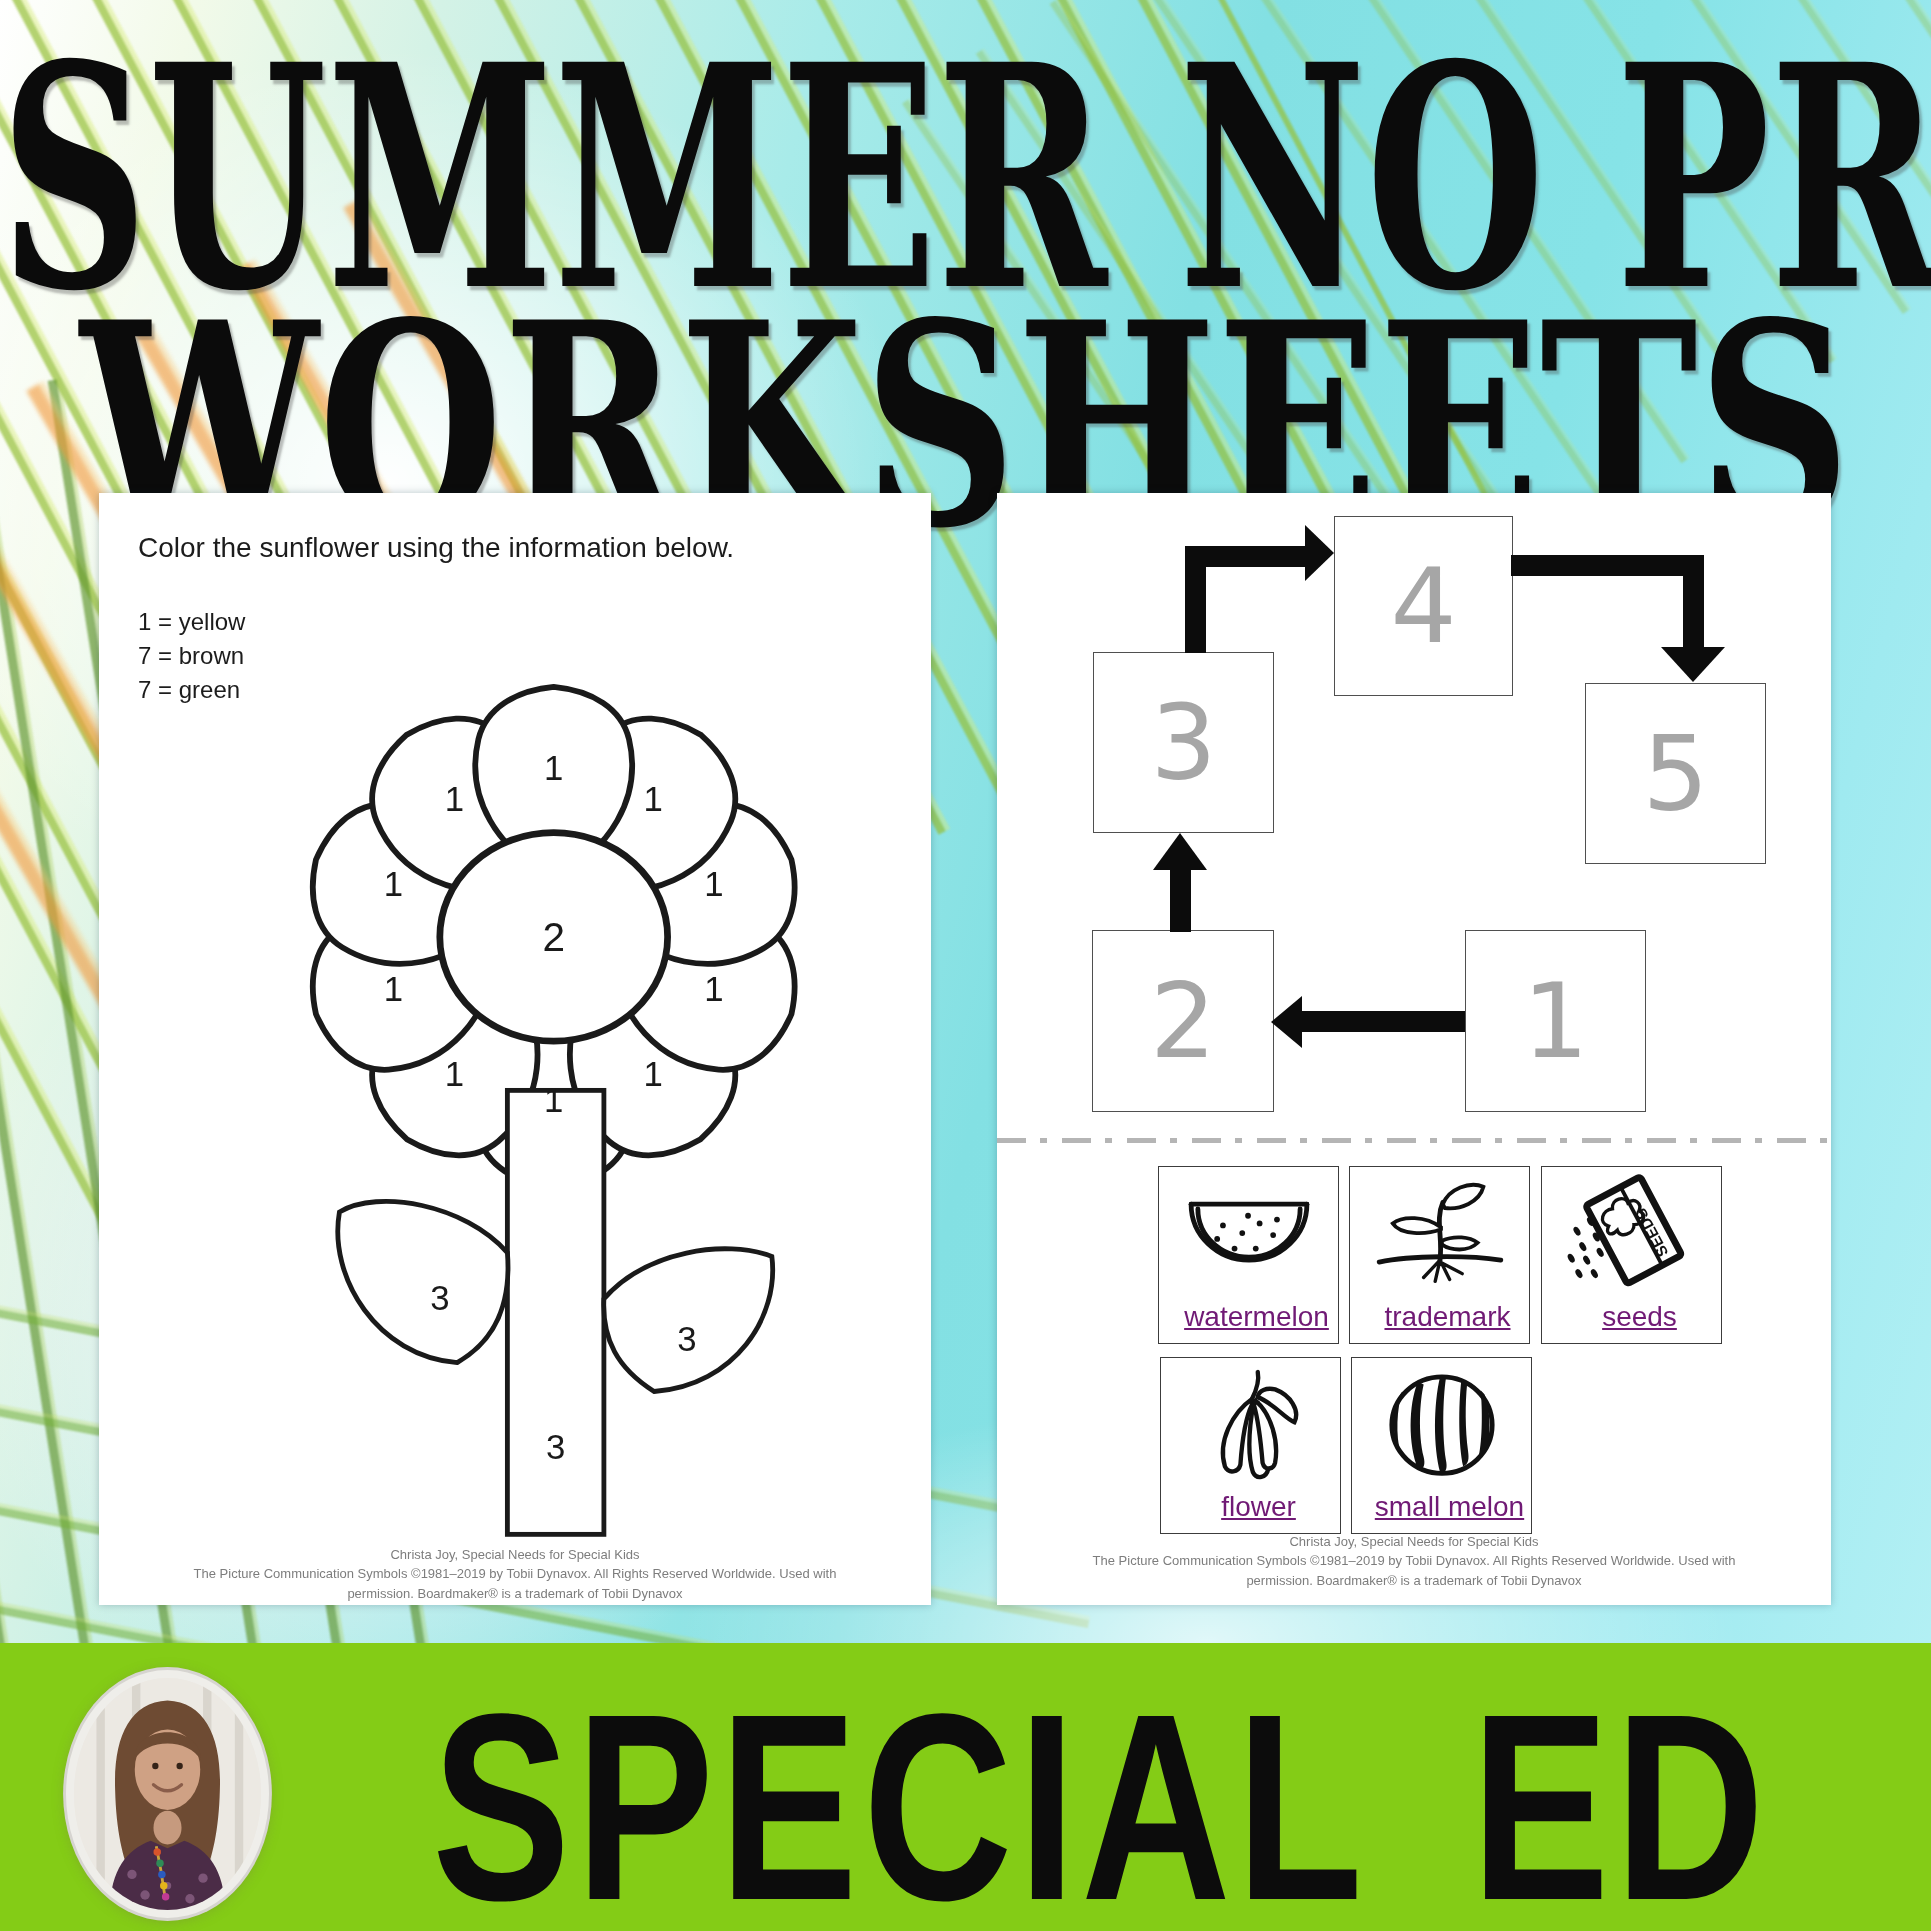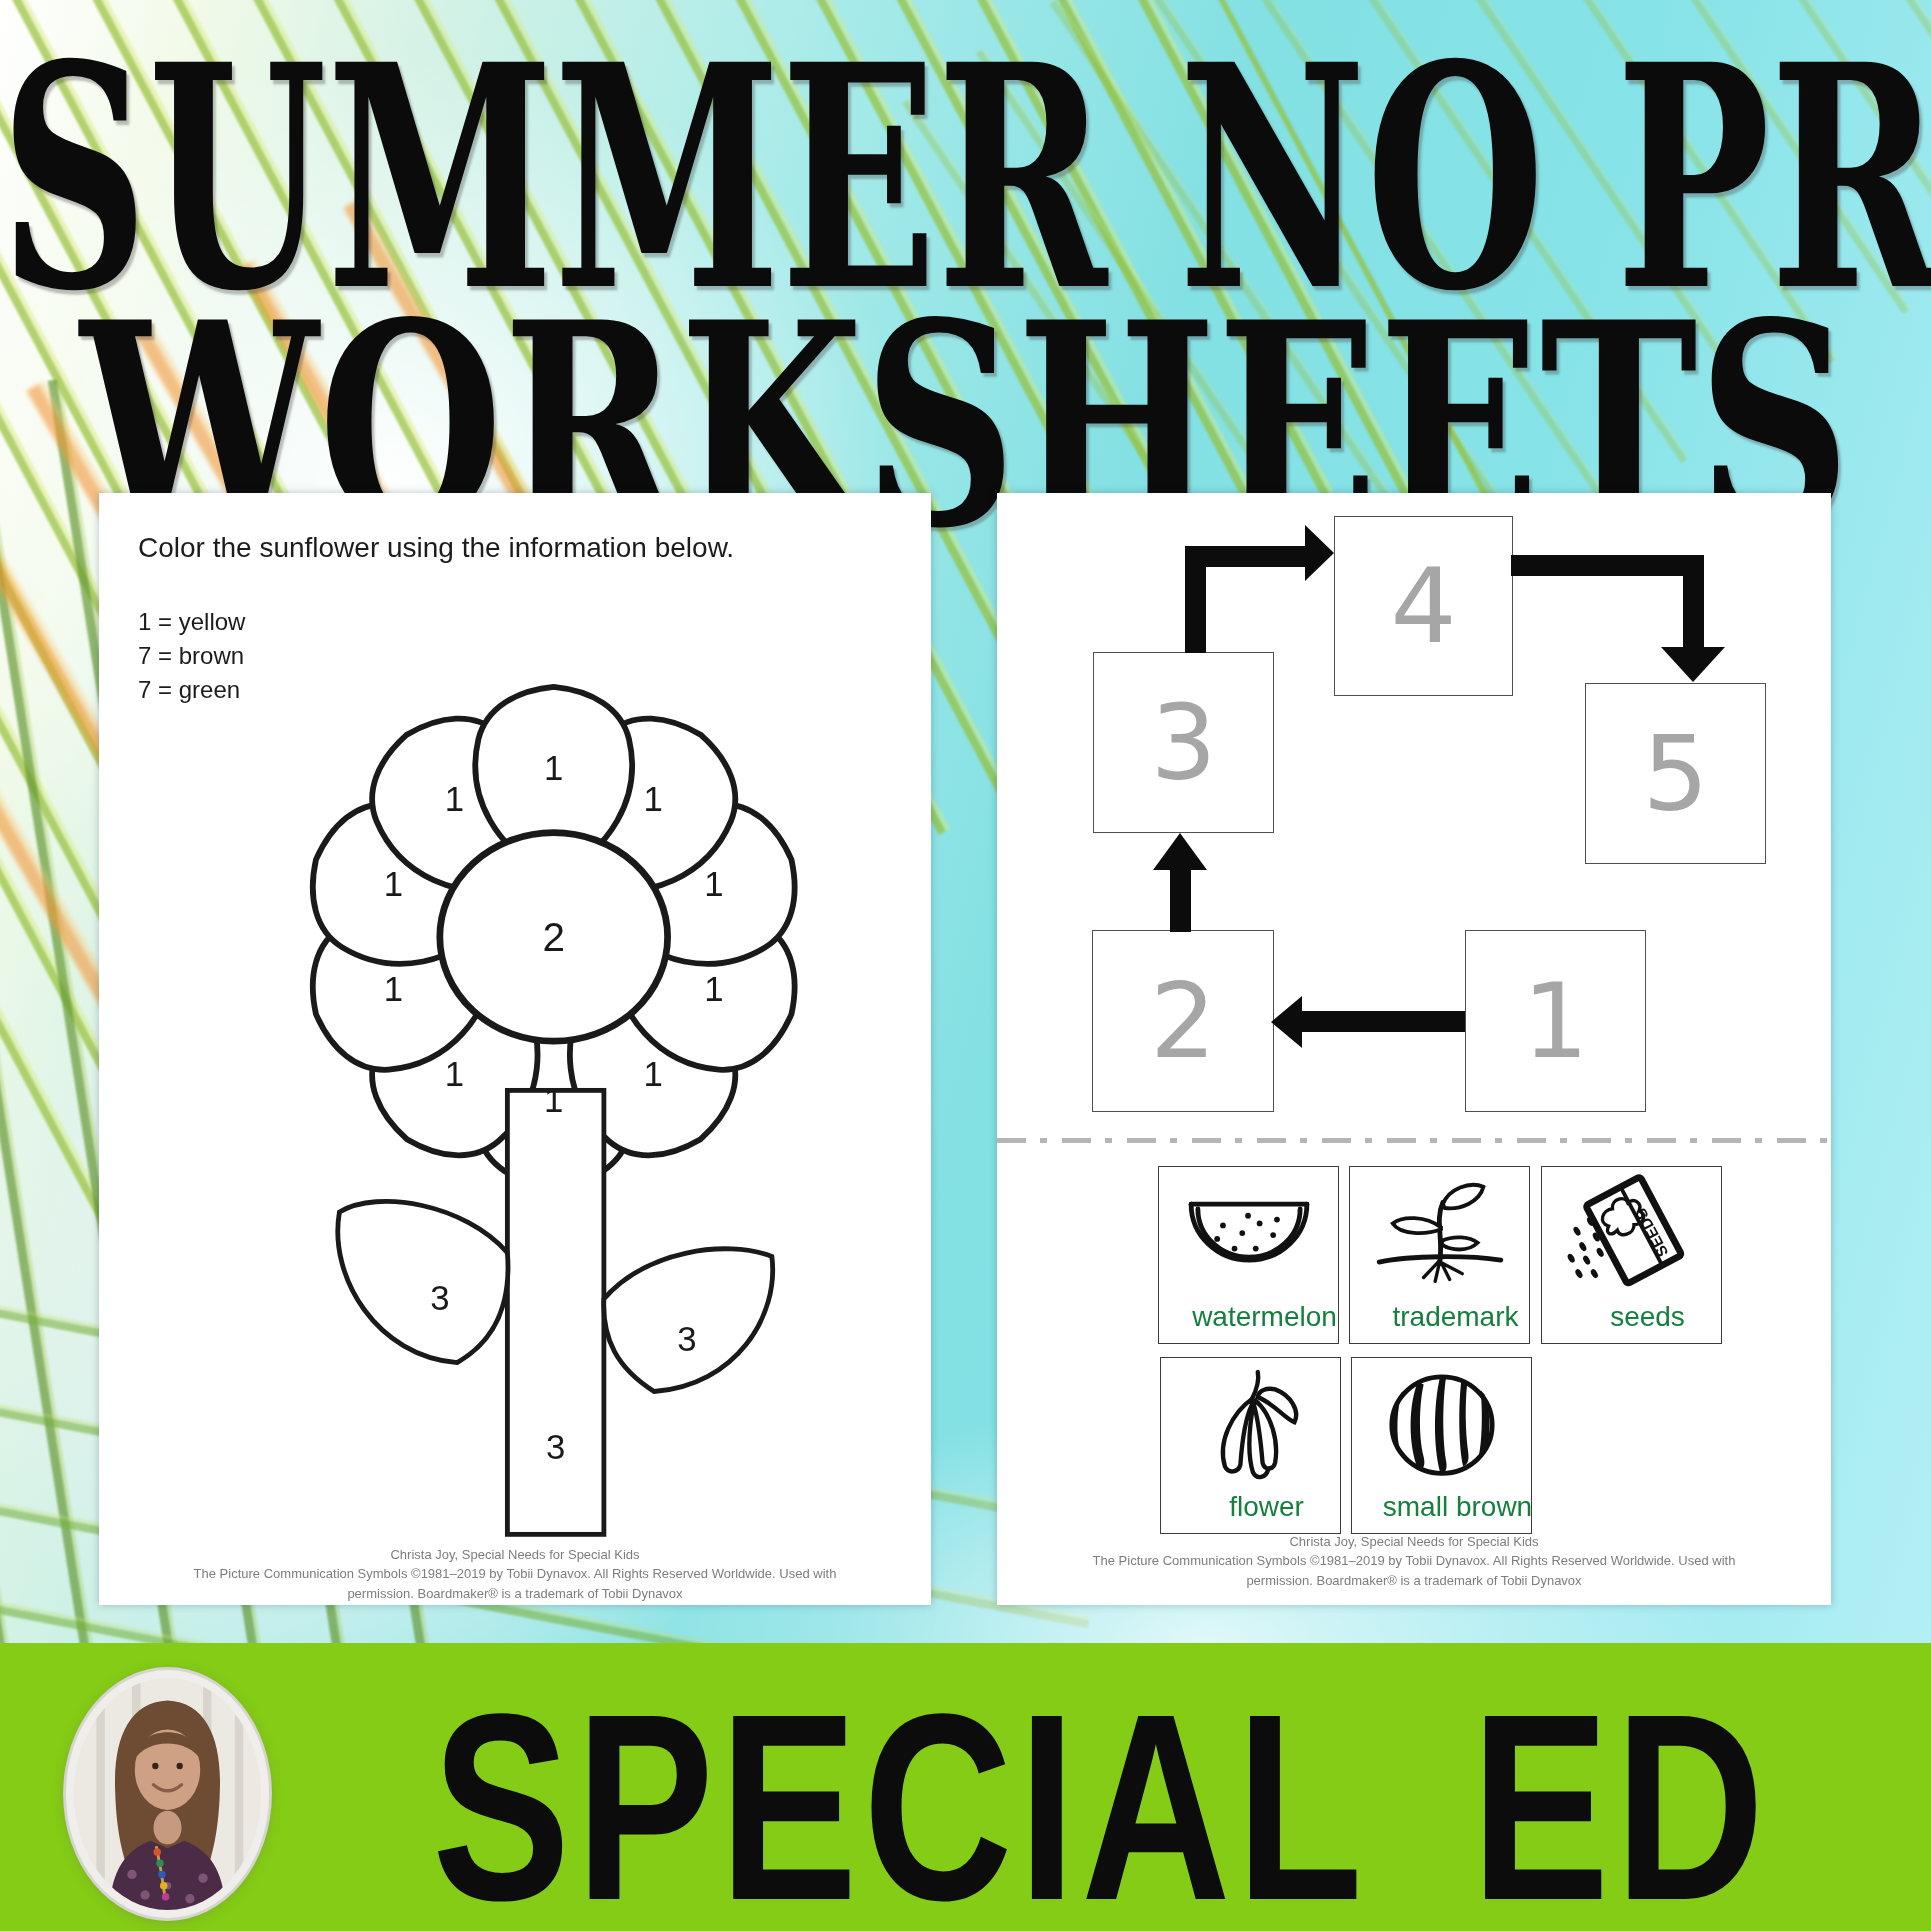--- a/index.html
+++ b/index.html
@@ -55,22 +55,22 @@
   .seq-box{border:1.9px solid #4f4f4f;background:#fff;display:flex;align-items:center;justify-content:center;}
   .seq-num{font-family:"DejaVu Sans",sans-serif;font-size:104px;color:#a6a6a6;}
   .bar{background:#0c0c0c;}
   .tri{width:0;height:0;}
   .dash-line{left:0;top:645px;width:834px;height:4.8px;
     background:repeating-linear-gradient(90deg,#b5b5b5 0 29px,transparent 29px 43px,
                #b5b5b5 43px 50px,transparent 50px 65px);}
 
   
   .card{border:1.9px solid #3c3c3c;background:#fff;}
-  .card-label{position:absolute;left:16px;bottom:9.7px;width:100%;text-align:center;
-              font-size:28px;color:#15803d;}
+  .card-label{position:absolute;left:8px;bottom:9.7px;width:100%;text-align:center;
+              font-size:28px;color:#701a75;text-decoration:underline;}
   .card-icon{position:absolute;left:50%;top:5.8px;transform:translateX(-50%);}
 
   
   .banner{left:0;top:1643px;width:1931px;height:288px;background:#84cc16;}
   .banner-label{position:absolute;left:290px;width:1622px;top:11.6px;text-align:center;
       font-weight:bold;font-size:218px;color:#0c0c0c;letter-spacing:5.8px;word-spacing:46px;
       transform:scale(.95,1.22);transform-origin:center top;white-space:nowrap;}
   .avatar{position:absolute;left:66px;top:27px;width:187px;height:232px;border-radius:50%;
       overflow:hidden;border:8.7px solid #efeeea;
       box-shadow:0 0 0 2.9px #d6d4d0,0 1.9px 13.5px rgba(110,110,70,.4);background:#ece9e4;}
@@ -257,21 +257,21 @@
       <svg class="card-icon" width="164" height="126" viewBox="0 0 170 130">
         <ellipse cx="85" cy="63" rx="52" ry="50" fill="#fff" stroke="#111" stroke-width="5"></ellipse>
         <g fill="#111">
           <path d="M60,18 C50,42 50,84 60,108 C66,110 68,104 66,96 C60,72 62,38 66,21 Z"></path>
           <path d="M83,13 C76,42 76,86 83,112 C89,114 91,108 89,99 C85,72 86,36 89,15 Z"></path>
           <path d="M105,17 C102,42 102,84 107,106 C113,103 113,98 112,90 C109,68 109,40 111,21 Z"></path>
           <path d="M125,27 C127,46 127,78 123,96 C129,91 133,83 134,73 C135,55 133,41 129,31 Z"></path>
           <path d="M44,28 C38,46 37,74 42,92 C38,86 35,76 35,62 C35,48 38,36 44,28 Z"></path>
         </g>
       </svg>
-      <div class="card-label">small brown</div>
+      <div class="card-label">small melon</div>
     </div>
 
     <div class="abs ws-footer ws-footer-right">
       <div>Christa Joy, Special Needs for Special Kids</div>
       <div>The Picture Communication Symbols ©1981–2019 by Tobii Dynavox. All Rights Reserved Worldwide. Used with</div>
       <div>permission.  Boardmaker® is a trademark of Tobii Dynavox</div>
     </div>
   </section>
 
   <div class="abs banner">

